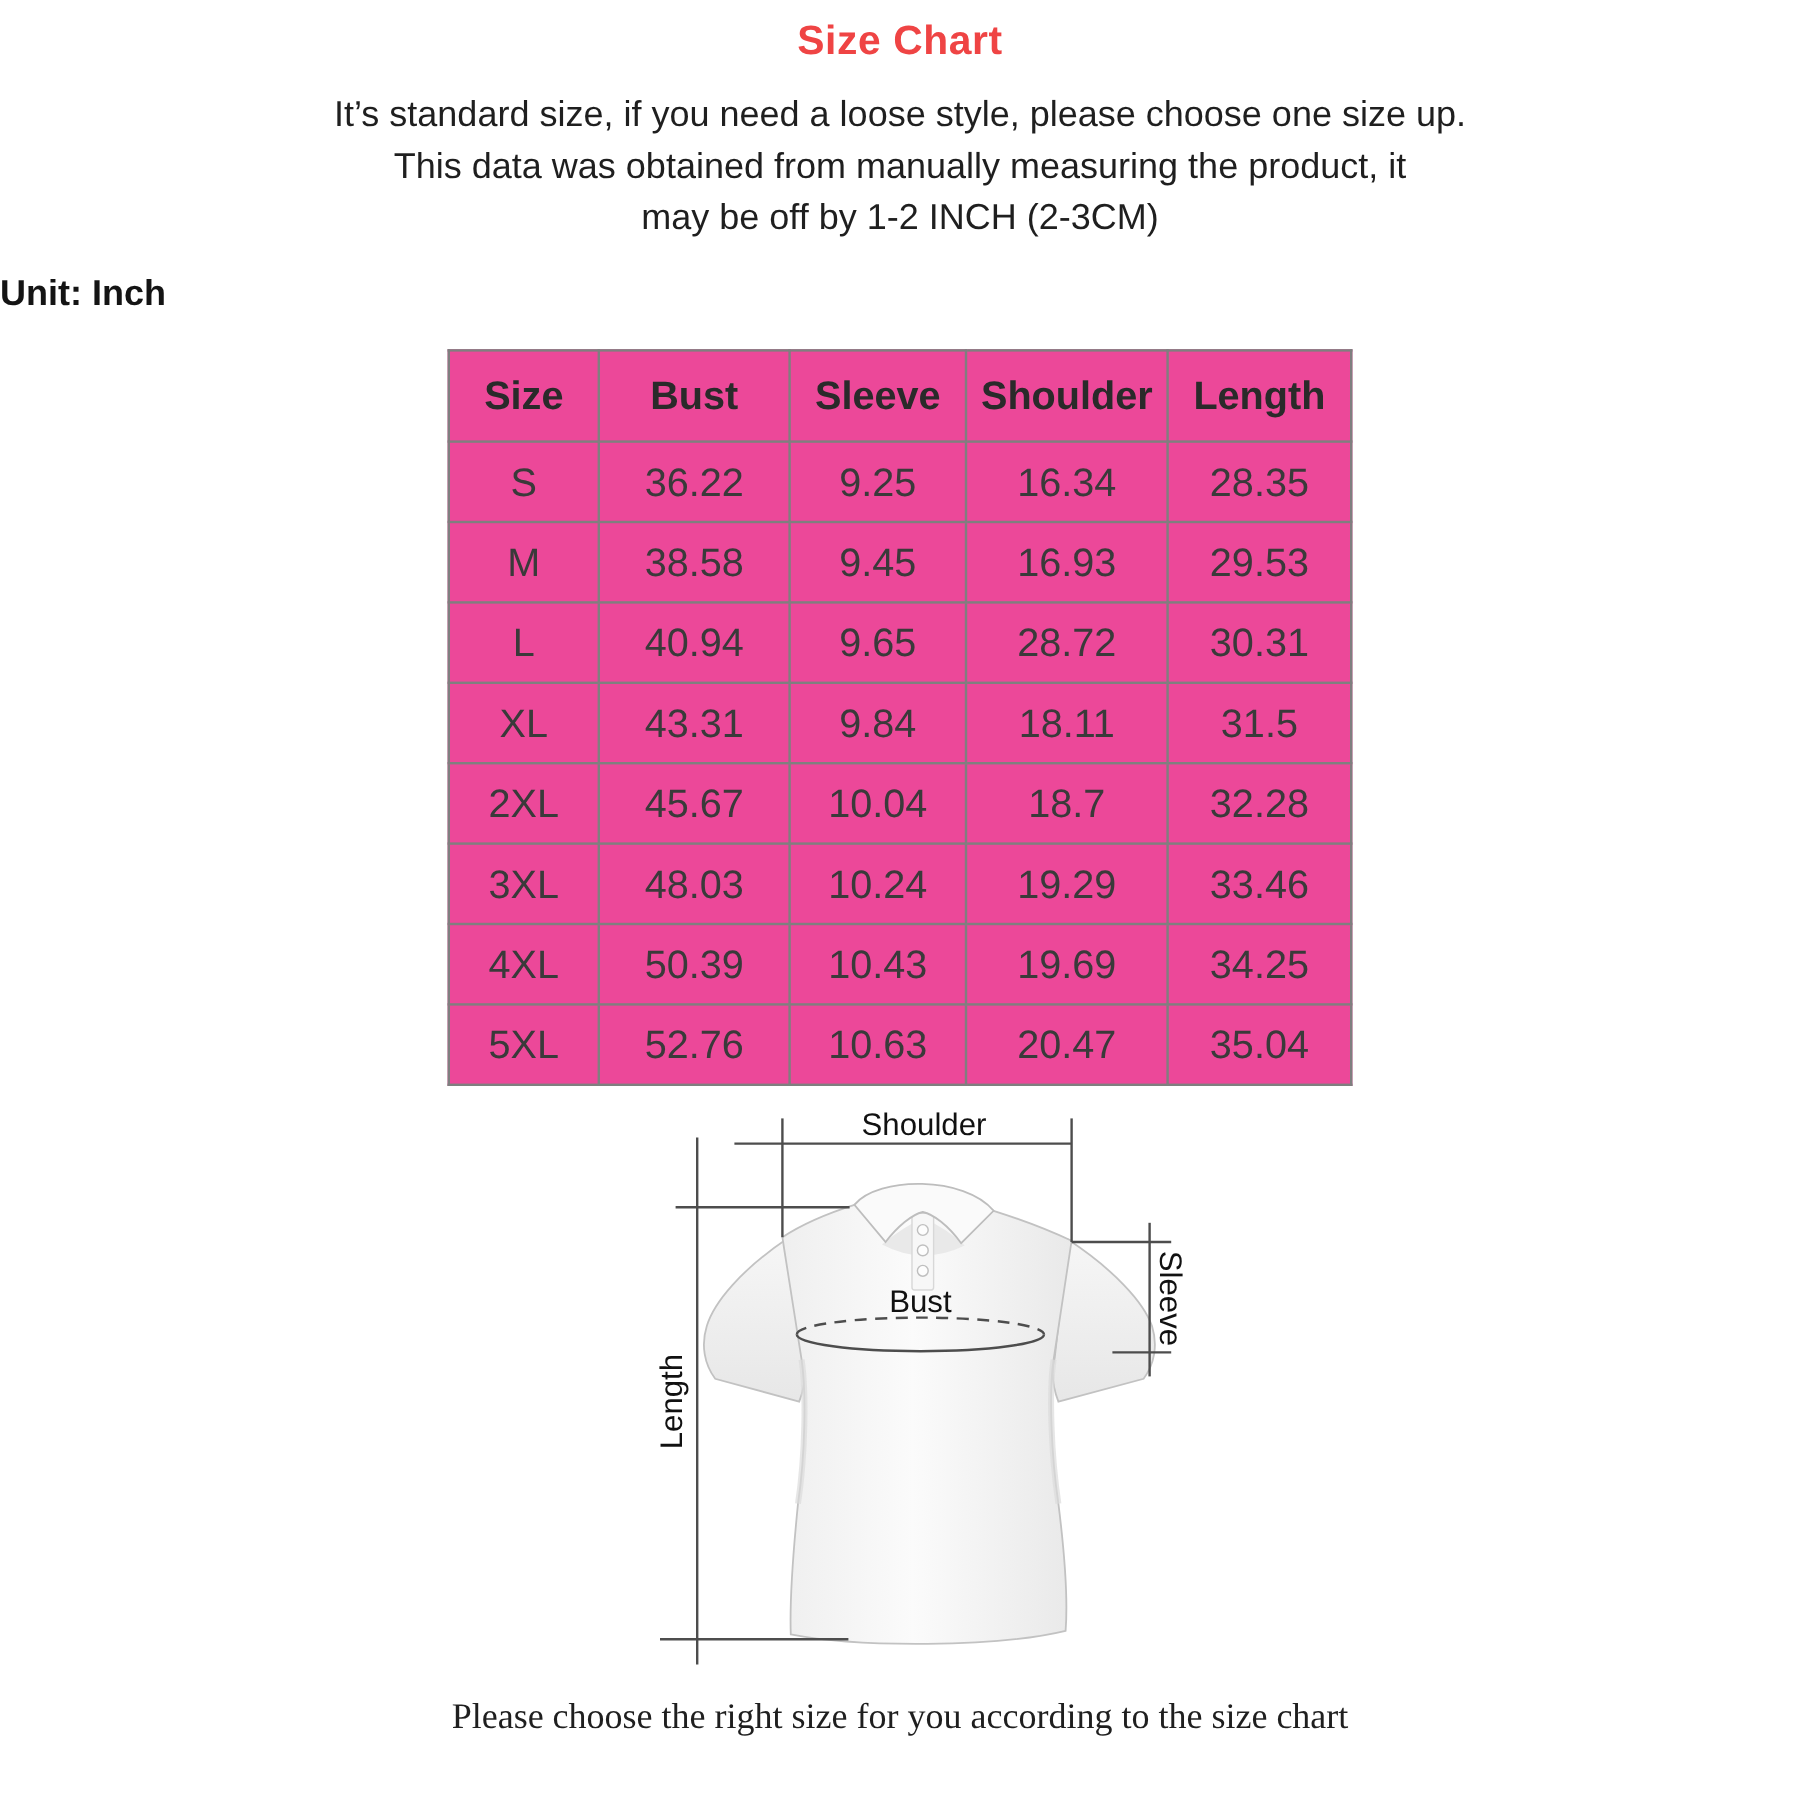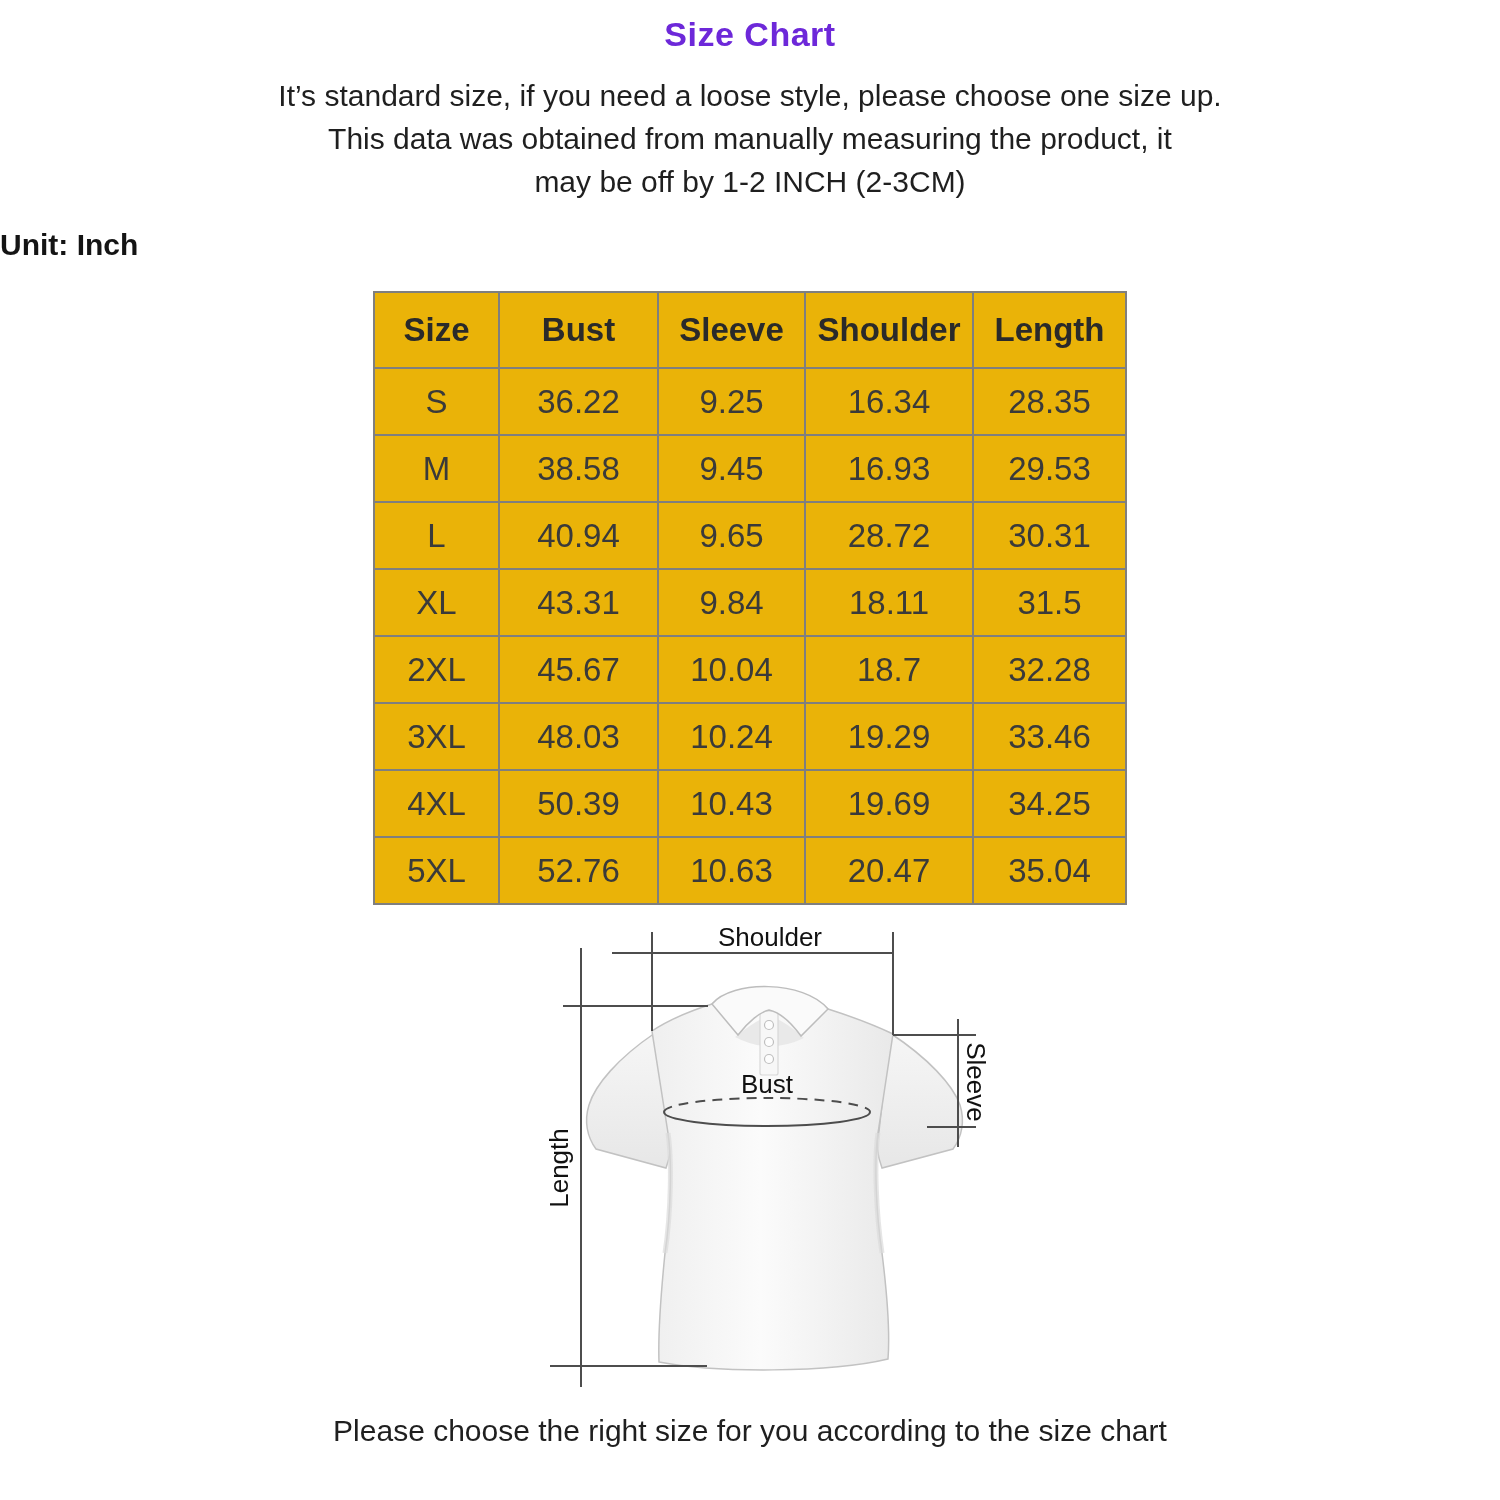--- a/index.html
+++ b/index.html
@@ -7,51 +7,51 @@
     width: 1500px; height: 1500px;
     font-family: "Liberation Sans", sans-serif;
     color: #1f1f1f;
     overflow: hidden;
   }
   .canvas { width: 1500px; height: 1500px; box-sizing: border-box; padding-top: 14px; }
 
   .title {
     margin: 0; text-align: center;
     font-size: 34px; font-weight: 800; letter-spacing: 0.5px;
-    color: #6d28d9; line-height: 40px;
+    color: #ef4444; line-height: 40px;
   }
   .desc {
     margin: 20px 0 10px; text-align: center;
     font-size: 30px; line-height: 43px; color: #1f1f1f;
   }
   .desc span { display: block; }
   .unit {
     margin: 24px 0 0; 
     font-size: 30px; font-weight: 800; color: #141414; line-height: 36px;
   }
 
   table.size-table {
     margin: 28px auto 0; border-collapse: collapse; table-layout: fixed;
-    background: #eab308;
+    background: #ec4899;
   }
   table.size-table th, table.size-table td {
     border: 2px solid #7f7f7f;
     text-align: center; vertical-align: middle;
     padding: 0;
     font-size: 33px; color: #3a3a3a;
   }
   table.size-table thead th { height: 74px; font-weight: 700; color: #2a2a2a; }
   table.size-table tbody td { height: 65px; font-weight: 400; }
 
   .diagram { width: 560px; height: 480px; margin: 10px 0 0 530px; }
   .diagram svg { display: block; }
 
   .footer {
     margin: 14px 12px 0; text-align: center;
-    font-size: 30px; line-height: 43px; color: #1f1f1f;
+    font-size: 30px; line-height: 43px; color: #1f1f1f; font-family: Liberation Serif, serif;
   }
   .footer span { display: block; }
 </style>
 </head>
 <body>
 
 <div class="canvas">
 
   <h1 class="title">Size Chart</h1>
 

